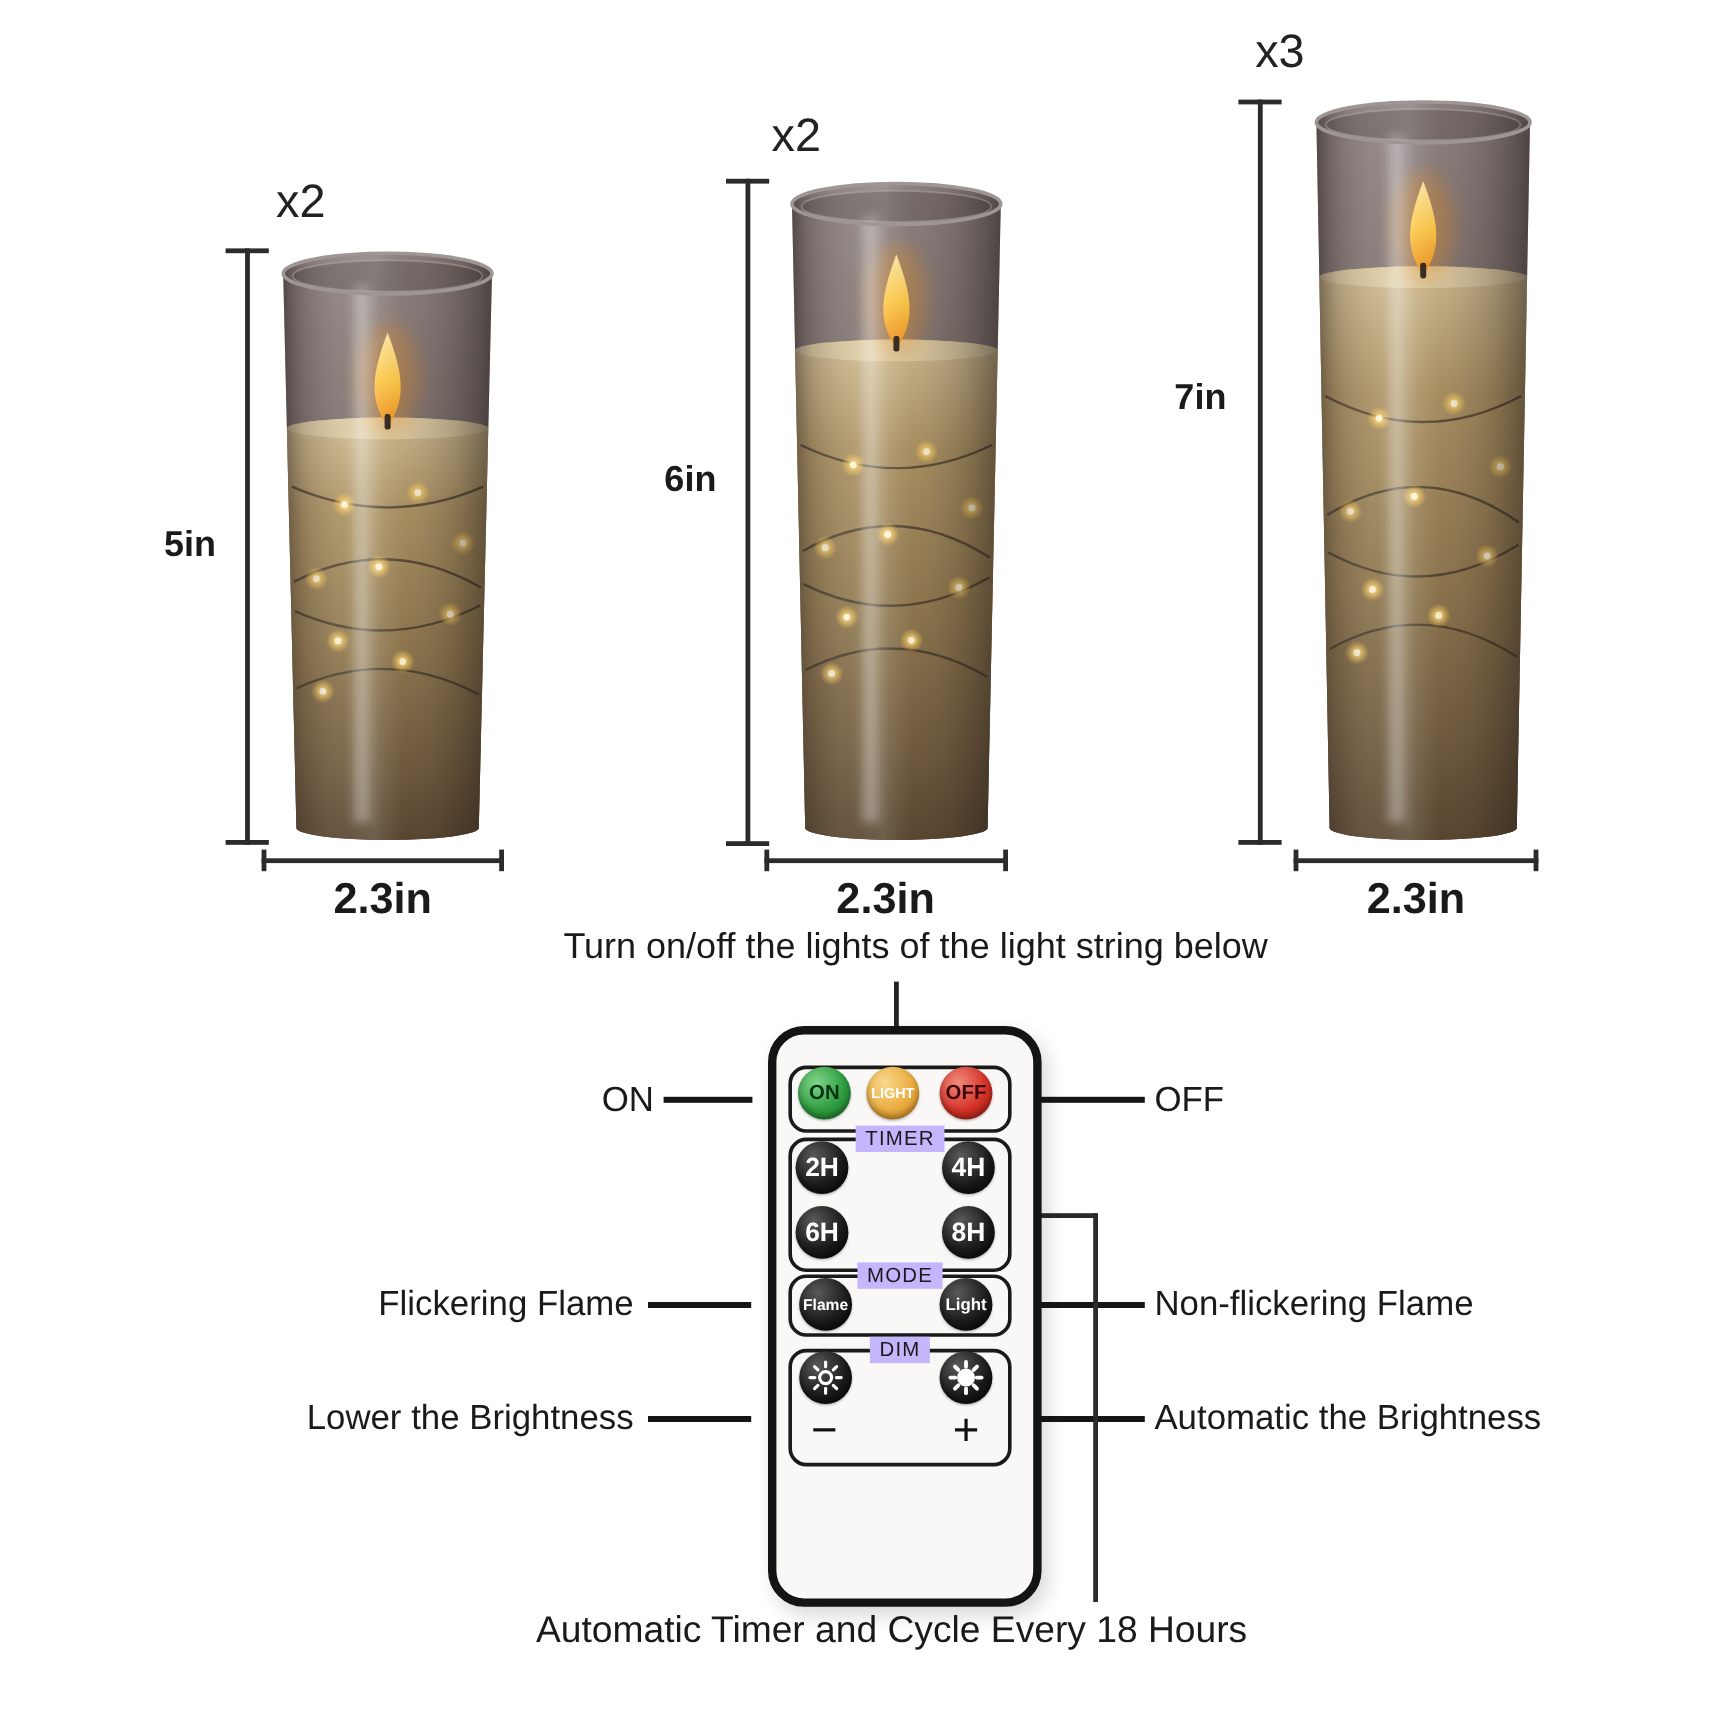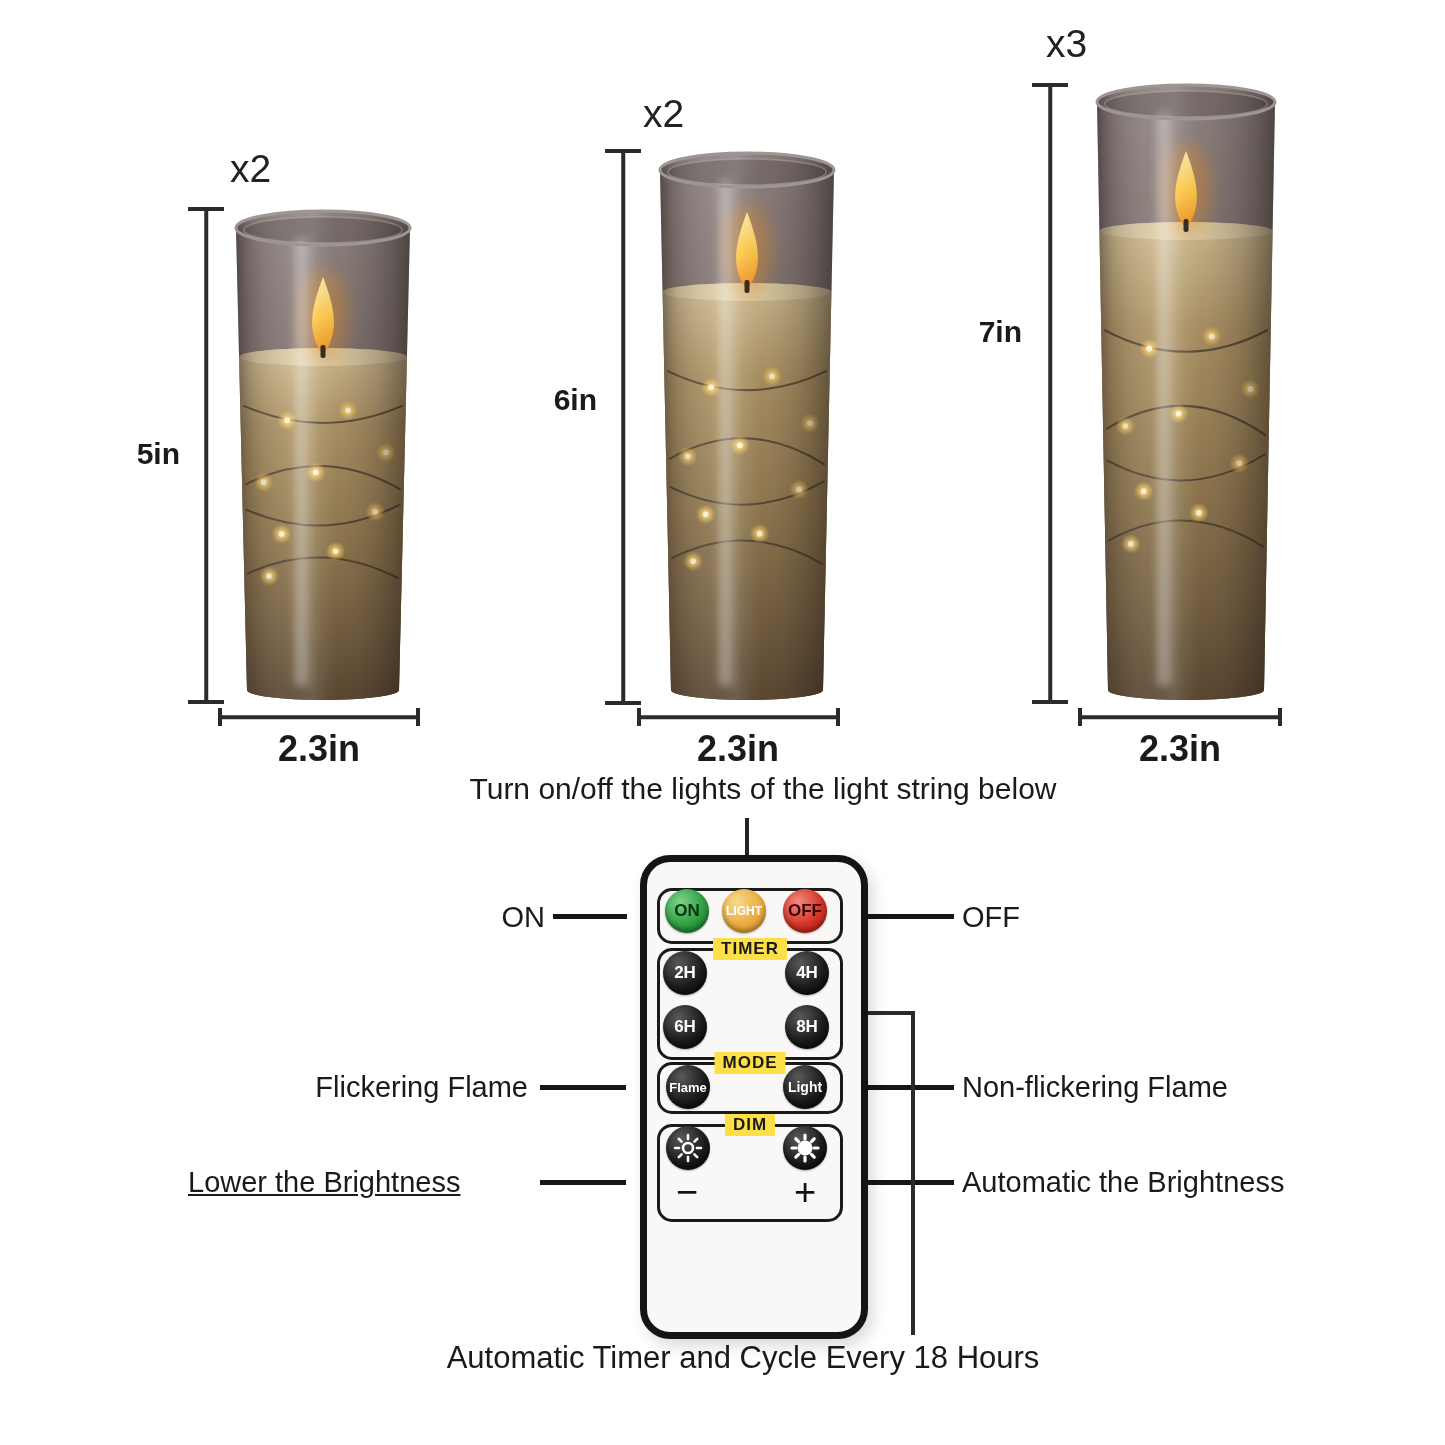--- a/index.html
+++ b/index.html
@@ -35,46 +35,46 @@
   .note{font-size:30px;text-align:center;}
   #topnote{left:418px;top:772px;width:690px;}
   #botnote{left:398px;top:1340px;width:690px;font-size:31px;}
   #wire{left:745px;top:818px;width:3.5px;height:39px;background:#222;}
 
   .callout{font-size:29px;line-height:32px;}
   #co-on{left:345px;top:901px;width:200px;text-align:right;}
   #co-off{left:962px;top:901px;width:200px;}
   #co-fl{left:208px;top:1071px;width:320px;text-align:right;}
   #co-nf{left:962px;top:1071px;width:340px;}
-  #co-lo{left:188px;top:1166px;width:340px;text-align:left;text-decoration:underline;}
+  #co-lo{left:188px;top:1166px;width:340px;text-align:right;}
   #co-in{left:962px;top:1166px;width:360px;}
 
   .dash{height:5px;background:#161616;}
   #d-on{left:553px;top:914px;width:74px;} #d-off{left:866px;top:914px;width:88px;}
   #d-fl{left:540px;top:1085px;width:86px;} #d-nf{left:866px;top:1085px;width:88px;}
   #d-lo{left:540px;top:1180px;width:86px;} #d-in{left:866px;top:1180px;width:88px;}
   #br-h{left:857px;top:1011px;width:57px;height:4px;background:#2a2a2a;}
   #br-v{left:911px;top:1011px;width:3.5px;height:324px;background:#2a2a2a;}
 
   
   #remote{left:640px;top:855px;width:214px;height:470px;background:#f9f8f7;border:7px solid #141414;
           border-radius:30px;box-shadow:5px 7px 16px rgba(0,0,0,.15);}
   .group{position:absolute;border:3px solid #1a1a1a;border-radius:15px;}
   #g-power{left:10px;top:26px;width:180px;height:50px;}
   #g-timer{left:10px;top:86px;width:180px;height:106px;}
   #g-mode{left:10px;top:200px;width:180px;height:46px;}
   #g-dim{left:10px;top:262px;width:180px;height:92px;}
-  .legend{position:absolute;top:-13px;left:50%;transform:translateX(-50%);background:#fde047;
-          padding:0 8px;font-size:17px;font-weight:700;letter-spacing:1px;line-height:22px;white-space:nowrap;}
+  .legend{position:absolute;top:-13px;left:50%;transform:translateX(-50%);background:#c4b5fd;
+          padding:0 8px;font-size:17px;font-weight:400;letter-spacing:1px;line-height:22px;white-space:nowrap;}
   .rbtn{position:absolute;width:44px;height:44px;border-radius:50%;display:flex;align-items:center;
         justify-content:center;font-weight:700;box-shadow:inset 0 -3px 5px rgba(0,0,0,.35),0 1px 2px rgba(0,0,0,.3);}
   #b-on{left:18px;top:27px;background:radial-gradient(circle at 35% 30%,#7fd489,#2f9e41 55%,#177028);color:#073312;font-size:17px;}
   #b-light{left:75px;top:27px;background:radial-gradient(circle at 35% 30%,#f7d98c,#e9a83a 60%,#c9882a);color:#fff;font-size:12px;}
   #b-off{left:136px;top:27px;background:radial-gradient(circle at 35% 30%,#f08a7e,#d63327 55%,#a01b12);color:#40050a;font-size:17px;}
-  .kbtn{background:radial-gradient(circle at 35% 28%,#595959,#1c1c1c 55%,#000);color:#fff;font-size:17px;}
+  .kbtn{background:radial-gradient(circle at 35% 28%,#595959,#1c1c1c 55%,#000);color:#fff;font-size:22px;}
   #b-2h{left:16px;top:89px;} #b-4h{left:138px;top:89px;} #b-6h{left:16px;top:143px;} #b-8h{left:138px;top:143px;}
   #b-candle{left:19px;top:203px;font-size:13px;} #b-light2{left:136px;top:203px;font-size:14px;}
   #b-dimlow{left:19px;top:264px;} #b-dimhigh{left:136px;top:264px;}
   .sign{position:absolute;width:44px;height:40px;display:flex;align-items:center;justify-content:center;
         font-size:38px;font-weight:400;color:#111;}
   #b-minus{left:18px;top:310px;} #b-plus{left:136px;top:310px;}
 </style>
 </head>
 <body>
 

